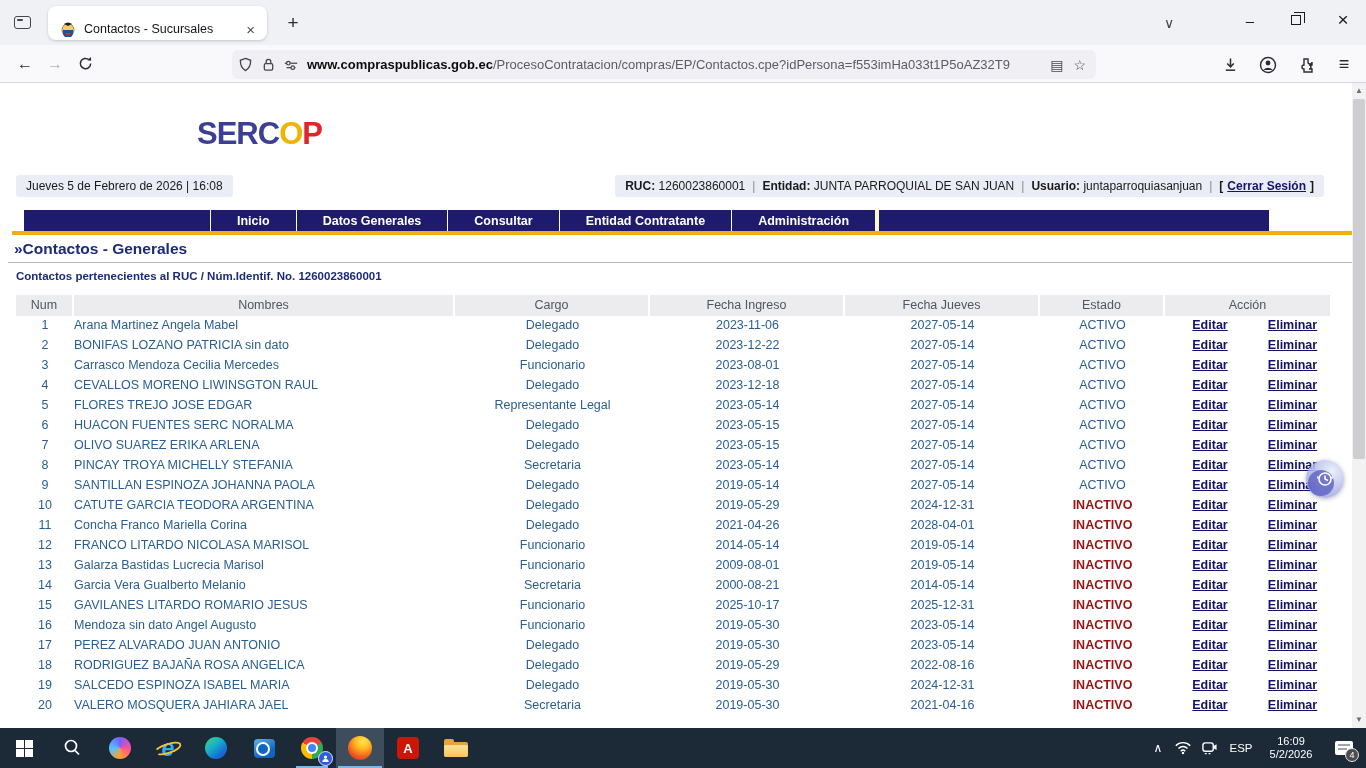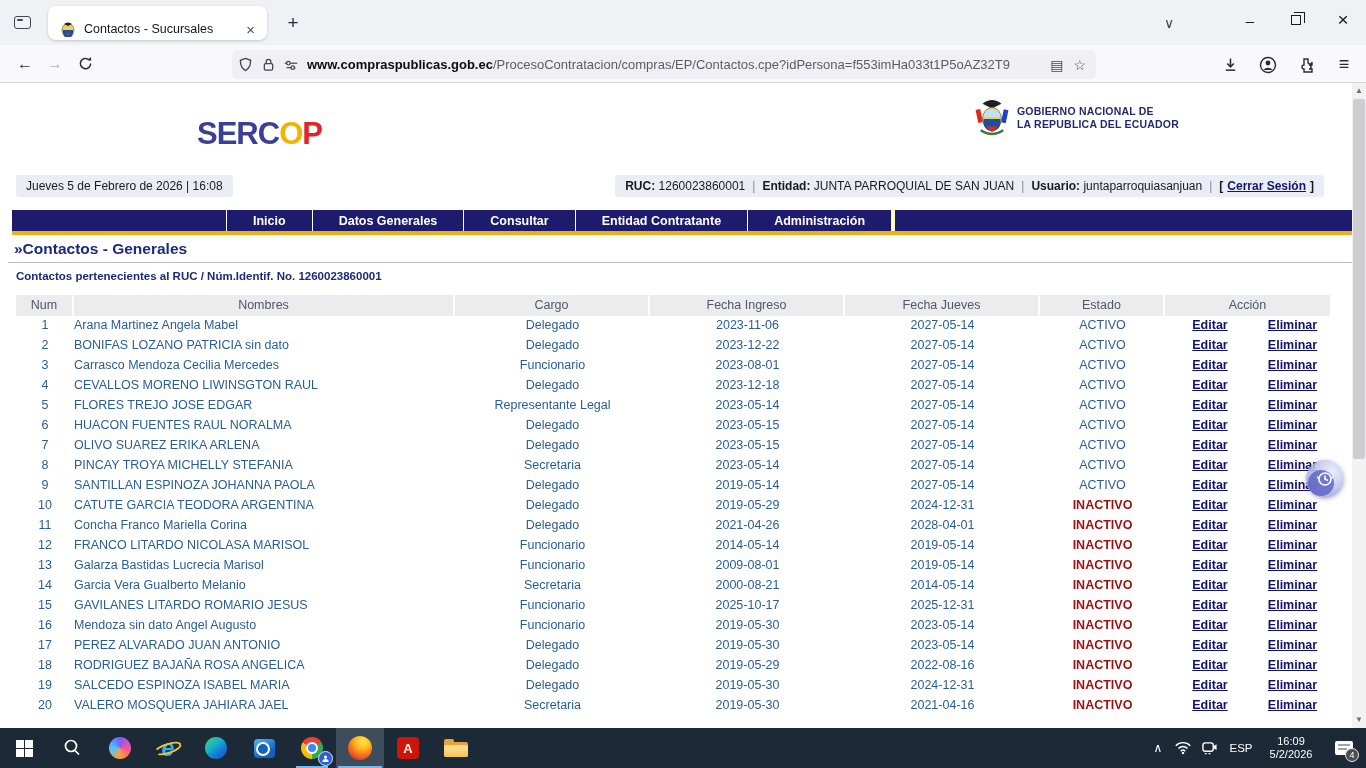--- a/index.html
+++ b/index.html
@@ -60,21 +60,21 @@
   .gov-logo { position:absolute; left:975px; top:15px; display:flex; align-items:center; gap:8px; }
   .gov-text { font-size:10.5px; font-weight:bold; color:#232a6b; line-height:13px; letter-spacing:.2px; }
 
   .chip { background:#eaedf5; border-radius:3px; font-size:12px; color:#1a1a1a; height:22px; display:flex; align-items:center; padding:0 10px; }
   .chip-date { position:absolute; left:16px; top:92px; }
   .chip-session { position:absolute; right:42px; top:92px; }
   .chip b { font-weight:bold; }
   .chip .sep { color:#8a8a95; margin:0 7px; }
   .logout-link { color:#14146e; font-weight:bold; text-decoration:underline; margin:0 4px; }
 
-  .menubar { position:absolute; left:12px; top:127px; width:1341px; height:21px; background:#1e1b6e; display:flex; align-items:center;padding-left:28px; }
+  .menubar { position:absolute; left:24px; top:127px; width:1245px; height:21px; background:#1e1b6e; display:flex; align-items:center; }
   .menubar .spacer { width:186px; }
   .menu-item { color:#fff; font-size:12.5px; font-weight:600; padding:0 26px; height:21px; display:flex; align-items:center;
     border-left:1px solid #fff; white-space:nowrap; }
   .menu-item:last-of-type { border-right:4px solid #fef9c3; }
   .goldbar { position:absolute; left:12px; top:148px; width:1341px; height:4px; background:#edb111; }
 
   .page-title { position:absolute; left:14px; top:157px; font-size:15.5px; font-weight:bold; color:#1b2a7a; }
   .title-rule { position:absolute; left:8px; top:179px; width:1345px; border-bottom:1px solid #b9b9c2; }
   .page-subtitle { position:absolute; left:16px; top:187px; font-size:11.5px; font-weight:bold; color:#1b2a7a; }
 
@@ -234,36 +234,20 @@
   </div>
 </div>
 
 <div class="content">
 
   <div class="sercop-logo">
     <span class="sercop-blue">SERC</span><span class="sercop-gold">O</span><span class="sercop-red">P</span>
   </div>
 
 
-  <div class="gov-logo">
-    <svg width="34" height="40" viewBox="0 0 36 42">
-      <path d="M8 6 Q18 -2 28 6 L18 11 Z" fill="#1f1f1f"></path>
-      <rect x="2" y="12" width="5" height="14" fill="#e42518" transform="rotate(-12 4 19)"></rect>
-      <rect x="29" y="12" width="5" height="14" fill="#1c3fd4" transform="rotate(12 31 19)"></rect>
-      <ellipse cx="18" cy="22" rx="10" ry="12" fill="#f2cf63" stroke="#8a6d1f"></ellipse>
-      <path d="M9 20 a9 9 0 0 1 18 0 z" fill="#bfe3f2"></path>
-      <path d="M9 22 h18 v4 a9 9 0 0 1 -18 0 z" fill="#1c4f9e"></path>
-      <path d="M12 30 h12 l-6 6 z" fill="#e42518"></path>
-      <path d="M6 34 Q18 42 30 34" fill="none" stroke="#3f7a3a" stroke-width="2.5"></path>
-    </svg>
-    <div class="gov-text">
-      <div>GOBIERNO NACIONAL DE</div>
-      <div>LA REPUBLICA DEL ECUADOR</div>
-    </div>
-  </div>
 
   <div class="chip chip-date">Jueves 5 de Febrero de 2026 | 16:08</div>
 
   <div class="chip chip-session">
     <b>RUC:</b>&nbsp;<span>1260023860001</span>
     <span class="sep">|</span>
     <b>Entidad:</b>&nbsp;<span>JUNTA PARROQUIAL DE SAN JUAN</span>
     <span class="sep">|</span>
     <b>Usuario:</b>&nbsp;<span>juntaparroquiasanjuan</span>
     <span class="sep">|</span>
@@ -347,21 +331,21 @@
       <div class="td c-center">Representante Legal</div>
       <div class="td c-center">2023-05-14</div>
       <div class="td c-center">2027-05-14</div>
       <div class="td c-center c-estado">ACTIVO</div>
       <div class="td c-center"><a class="action-link">Editar</a></div>
       <div class="td c-center"><a class="action-link">Eliminar</a></div>
     </div>
   
     <div class="tr">
       <div class="td c-num">6</div>
-      <div class="td c-name">HUACON FUENTES RAUL NORALMA</div>
+      <div class="td c-name">HUACON FUENTES SERC NORALMA</div>
       <div class="td c-center">Delegado</div>
       <div class="td c-center">2023-05-15</div>
       <div class="td c-center">2027-05-14</div>
       <div class="td c-center c-estado">ACTIVO</div>
       <div class="td c-center"><a class="action-link">Editar</a></div>
       <div class="td c-center"><a class="action-link">Eliminar</a></div>
     </div>
   
     <div class="tr">
       <div class="td c-num">7</div>

